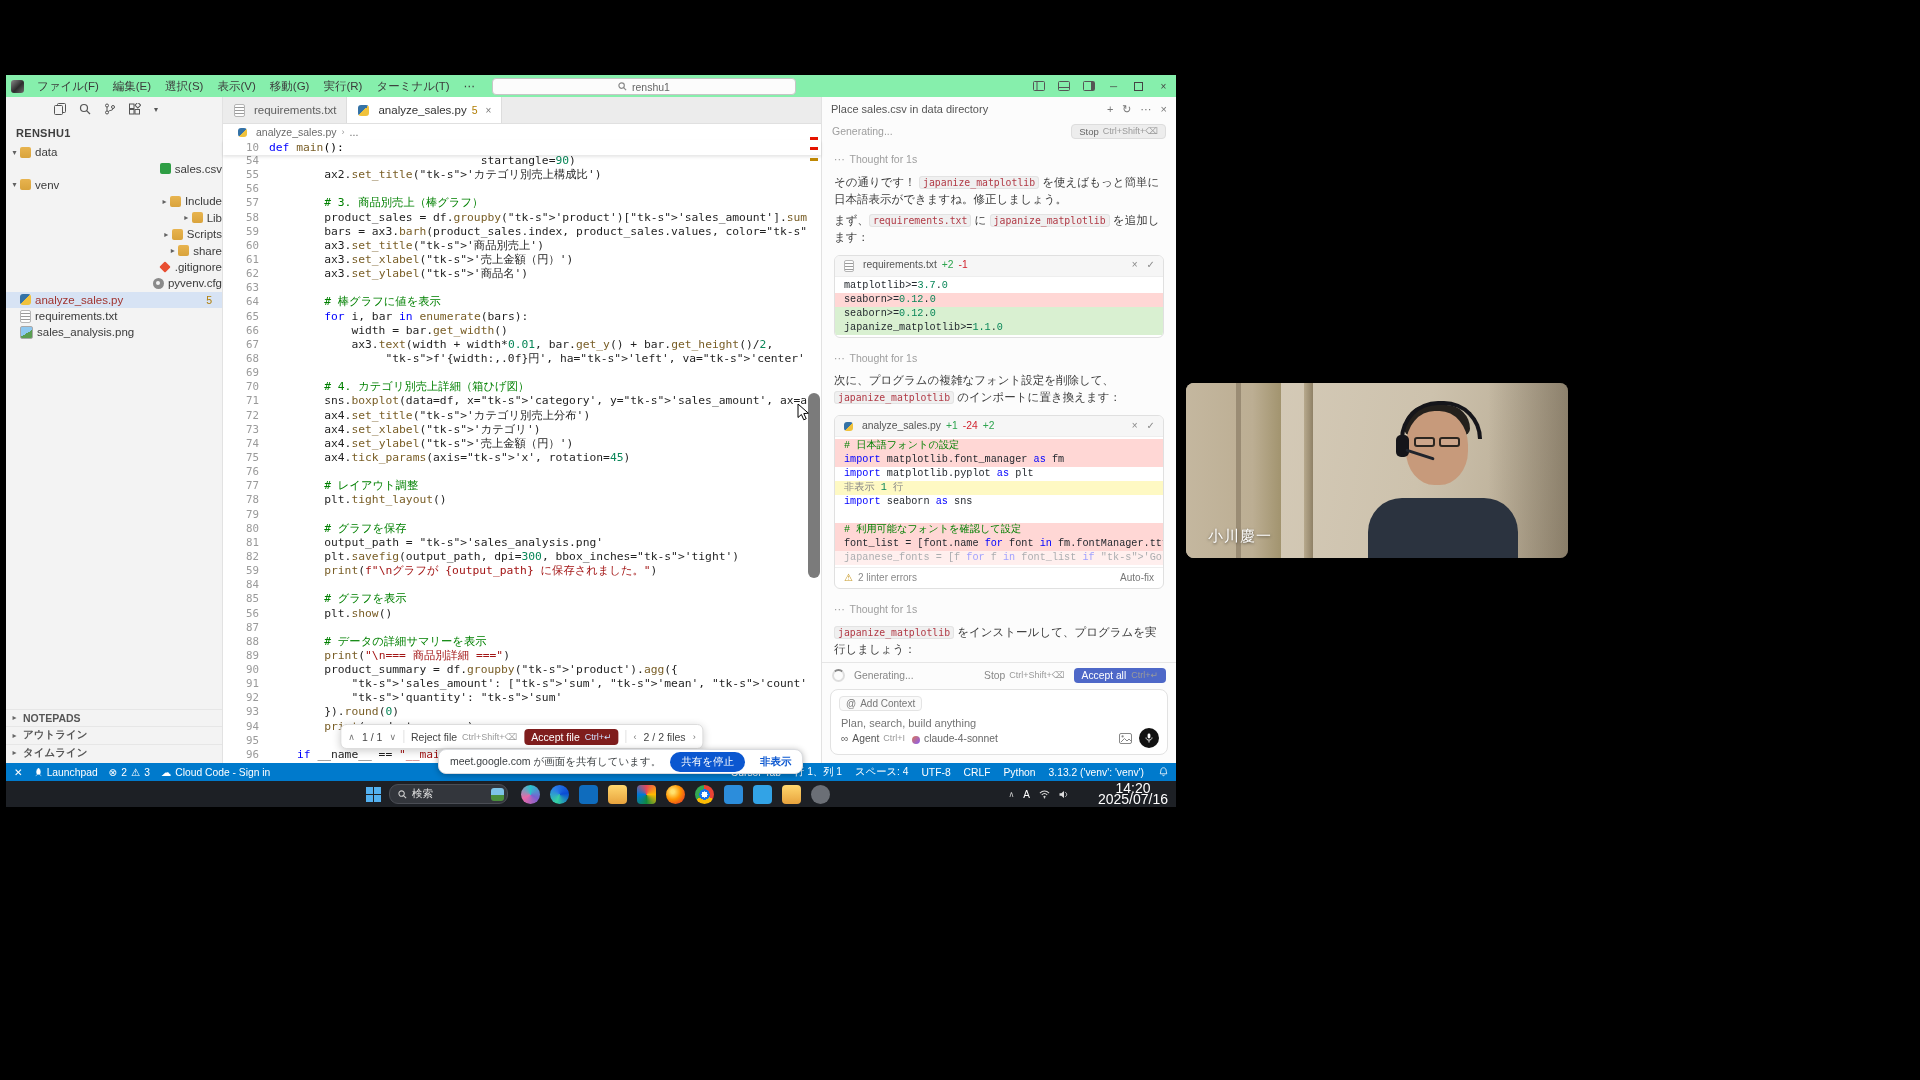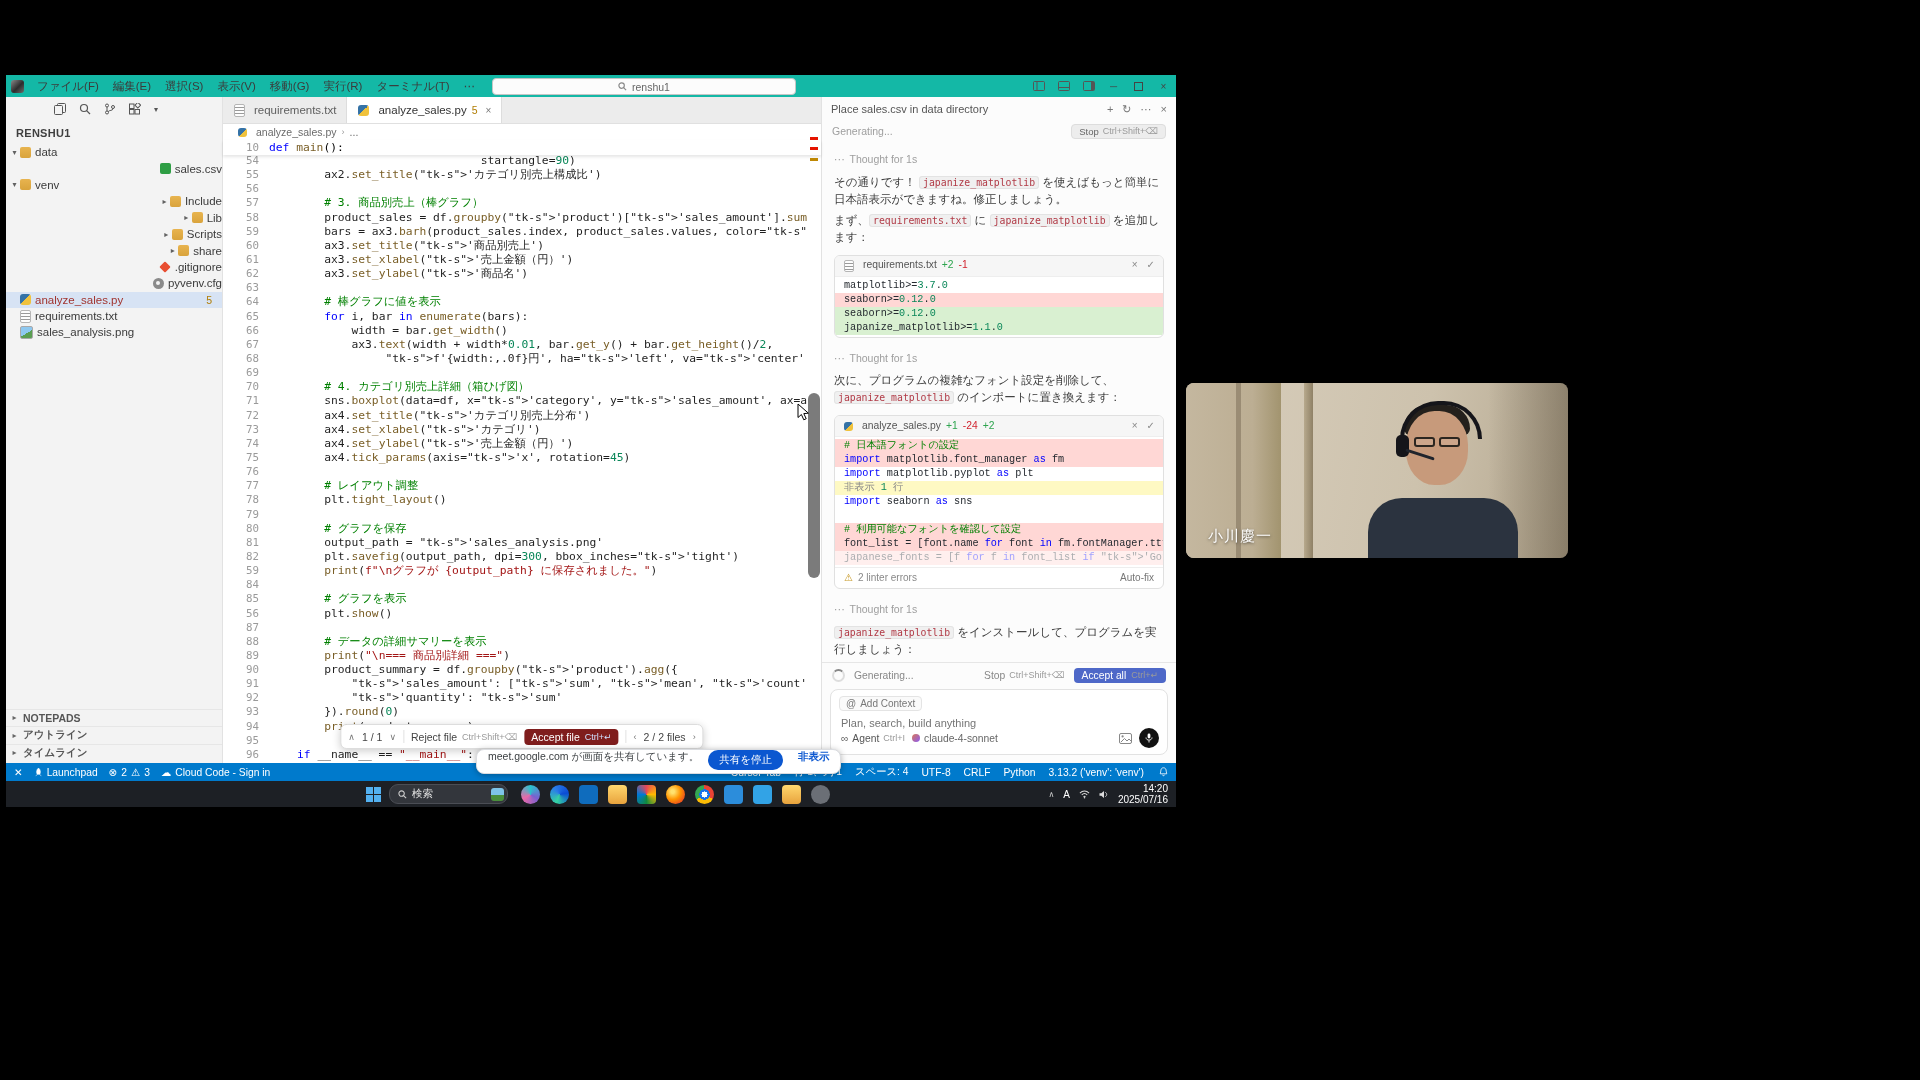--- a/index.html
+++ b/index.html
@@ -1,21 +1,21 @@
 <!DOCTYPE html>
 <html><head>
 <meta charset="utf-8">
 <style>
   html,body{margin:0;padding:0;background:#000;}
   .stage{position:relative;width:1920px;height:1080px;background:#000;overflow:hidden;
          font-family:"Liberation Sans","DejaVu Sans",sans-serif;cursor:default;}
   .screen{position:absolute;left:6px;top:75px;width:1170px;height:732px;background:#fff;overflow:hidden;}
 
   
-  .menubar{position:absolute;top:0;left:0;right:0;height:22px;background:#14b8a6;display:flex;align-items:center;font-size:11.5px;color:#3b3b3b;}
+  .menubar{position:absolute;top:0;left:0;right:0;height:22px;background:#86efac;display:flex;align-items:center;font-size:11.5px;color:#3b3b3b;}
   .logo{width:13px;height:13px;margin:0 6px 0 5px;border-radius:3px;background:linear-gradient(135deg,#8a8a8a 0%,#2c2c2c 55%,#6d6d6d 100%);flex:none;}
   .menu-item{padding:0 7px;white-space:nowrap;}
   .titlesearch{position:absolute;left:486px;top:3px;width:302px;height:15px;background:#fcfcfc;border:1px solid #c6c6c6;border-radius:4px;display:flex;align-items:center;justify-content:center;gap:5px;color:#666;font-size:10.5px;}
   .win-icons{position:absolute;right:0;top:0;height:22px;display:flex;align-items:center;color:#444;}
   .win-btn{width:25px;height:22px;display:flex;align-items:center;justify-content:center;font-size:10px;}
 
   
   .workbench{position:absolute;top:22px;left:0;width:1170px;height:666px;display:flex;}
 
   
@@ -63,21 +63,21 @@
 
   
   .diffbar{position:absolute;left:50%;transform:translateX(-50%);bottom:14px;height:23px;display:flex;align-items:center;gap:7px;background:#fff;border:1px solid #ddd;border-radius:6px;box-shadow:0 2px 8px rgba(0,0,0,.2);padding:0 7px;font-size:10.5px;color:#444;z-index:6;white-space:nowrap;}
   .kbd{color:#9a9a9a;font-size:9px;}
   .blue-btn{background:#7f1d1d;color:#fff;border-radius:4px;padding:2px 7px;display:flex;gap:5px;align-items:center;}
   .blue-btn .kbd{color:#cfe0ff;}
   .dv{width:1px;height:13px;background:#e2e2e2;}
   .nav-glyph{color:#777;font-size:9px;}
 
   
-  .meetbar{position:absolute;left:470px;top:674px;height:23px;background:#fff;border:1px solid #dadce0;border-radius:8px;box-shadow:0 1px 6px rgba(0,0,0,.3);display:flex;align-items:flex-start;gap:9px;padding:0 5px 0 11px;font-size:10.5px;color:#3c4043;z-index:20;white-space:nowrap;}
+  .meetbar{position:absolute;left:432px;top:674px;height:23px;background:#fff;border:1px solid #dadce0;border-radius:8px;box-shadow:0 1px 6px rgba(0,0,0,.3);display:flex;align-items:center;gap:9px;padding:0 5px 0 11px;font-size:10.5px;color:#3c4043;z-index:20;white-space:nowrap;}
   .meet-stop{background:#0b57d0;color:#fff;border-radius:11px;padding:3px 11px;font-size:10.5px;}
   .meet-hide{color:#0b57d0;padding:0 6px;font-weight:600;}
 
   
   .chat{width:354px;flex:none;background:#fcfcfc;border-left:1px solid #e2e2e2;position:relative;font-size:11.5px;color:#444;overflow:hidden;}
   .chat-header{height:24px;display:flex;align-items:center;padding:0 9px;color:#555;font-size:11px;}
   .chat-hicons{margin-left:auto;display:flex;gap:9px;color:#777;font-size:11px;align-items:center;}
   .gen-row{display:flex;align-items:center;padding:0 10px;height:20px;color:#9e9e9e;font-size:10.5px;}
   .stop-pill{margin-left:auto;background:#ededed;border:1px solid #ddd;border-radius:4px;padding:1px 7px;font-size:9.5px;color:#666;display:flex;gap:4px;align-items:center;}
   .chat-body{position:absolute;top:46px;bottom:102px;left:0;right:0;padding:0 12px;overflow:hidden;line-height:16.5px;}
@@ -123,21 +123,21 @@
   .app-edge{background:conic-gradient(from 200deg,#35d2a2,#2b7de9,#0b4bd5,#35d2a2);border-radius:50%;}
   .app-mail{background:#0f6cbd;}
   .app-folder{background:linear-gradient(#ffd76e,#e8a33d);}
   .app-photos{background:conic-gradient(#e74856,#ffb900,#10893e,#0078d7,#e74856);border-radius:4px;}
   .app-firefox{background:radial-gradient(circle at 35% 35%,#ffe26e 10%,#ff9500 45%,#e4322b 90%);border-radius:50%;}
   .app-chrome{background:radial-gradient(circle,#fff 0 22%,#1a73e8 23% 38%,transparent 39%),conic-gradient(#ea4335 0 33%,#fbbc05 33% 66%,#34a853 66% 100%);border-radius:50%;}
   .app-vscode{background:#2c8ddb;}
   .app-store{background:#32a3e6;}
   .app-settings{background:#6b6f76;border-radius:50%;}
   .tb-tray{margin-left:auto;display:flex;align-items:center;gap:9px;padding-right:8px;font-size:10px;}
-  .tb-clock{text-align:right;font-size:10px;line-height:11px;color:#fff;}
+  .tb-clock{text-align:center;font-size:14px;line-height:11px;color:#fff;margin-left:20px;}
 
   
   .webcam{position:absolute;left:1186px;top:383px;width:382px;height:175px;border-radius:8px;overflow:hidden;background:linear-gradient(100deg,#d8cebc,#cdc2ad 60%,#b3a68e);}
   .cam-door{position:absolute;left:0;top:0;width:95px;height:175px;background:linear-gradient(90deg,#c4b79f,#bcae93 70%,#a2946f);}
   .cam-frame1{position:absolute;left:50px;top:0;width:5px;height:175px;background:#9a8c74;}
   .cam-frame2{position:absolute;left:118px;top:0;width: 9px;height:175px;background:linear-gradient(90deg,#b7a98d,#8f8166);}
   .cam-shadow{position:absolute;right:0;top:0;width:80px;height:175px;background:linear-gradient(90deg,transparent,rgba(60,50,35,.35));}
   .person{position:absolute;right:38px;top:22px;width:180px;height:153px;}
   .torso{position:absolute;left:18px;bottom:-14px;width:150px;height:74px;background:#2b333f;border-radius:34px 34px 0 0;}
   .head{position:absolute;left:56px;top:6px;width:62px;height:74px;background:#c79a7b;border-radius:46%;}
@@ -674,21 +674,21 @@
               <span>@</span>
               <span>Add Context</span>
             </span>
             <input class="comp-input" placeholder="Plan, search, build anything" style="">
             <div class="comp-controls">
               <span style="display:flex;gap:4px;align-items:center">
                 <span style="color:#666">∞</span>
                 <span>Agent</span>
                 <span class="kbd">Ctrl+I</span>
               </span>
-              <span style="display:flex;gap:4px;align-items:center;color:#666">
+              <span style="display:flex;gap:4px;align-items:flex-end;color:#666">
                 <span class="model-dot"></span>
                 <span>claude-4-sonnet</span>
               </span>
               <span style="margin-left:auto">
                 <svg width="13" height="11" viewBox="0 0 13 11">
                     <rect x="0.5" y="0.5" width="12" height="10" rx="1.5" fill="none" stroke="#888"></rect>
                     <circle cx="3.6" cy="3.4" r="1.1" fill="#888"></circle>
                     <path d="M2 9 L5.5 5.5 L8 8 L10 6 L12 8" fill="none" stroke="#888"></path>
                   </svg>
               </span>

